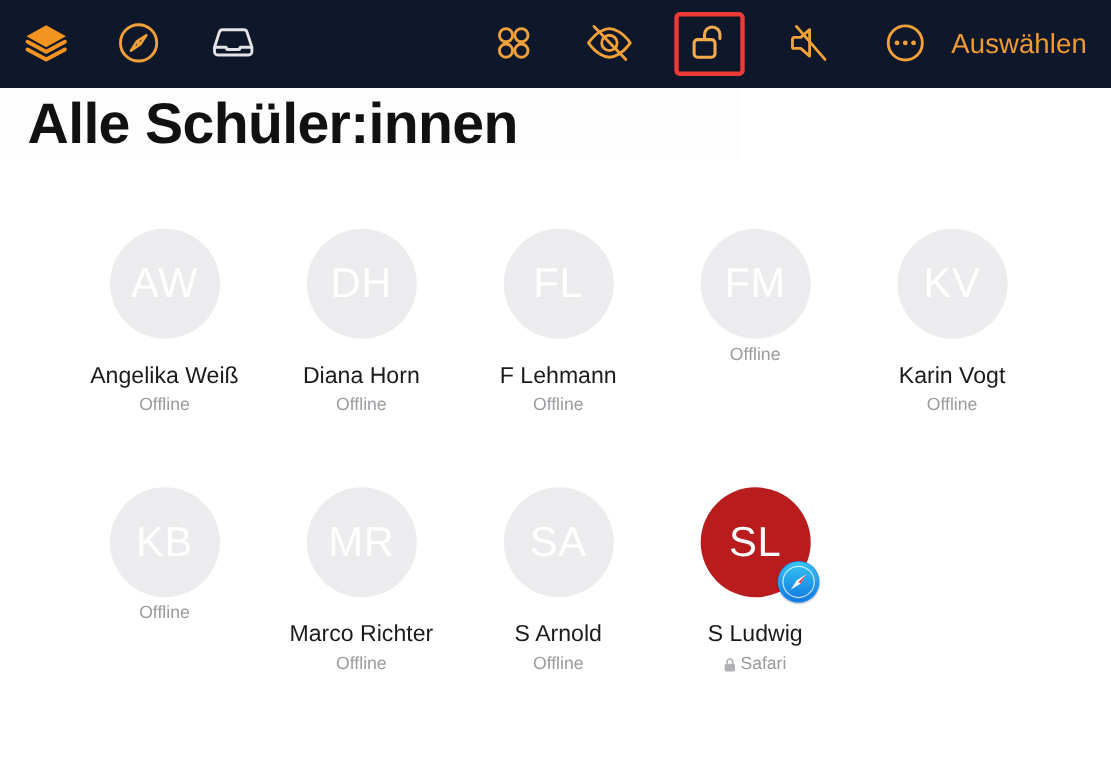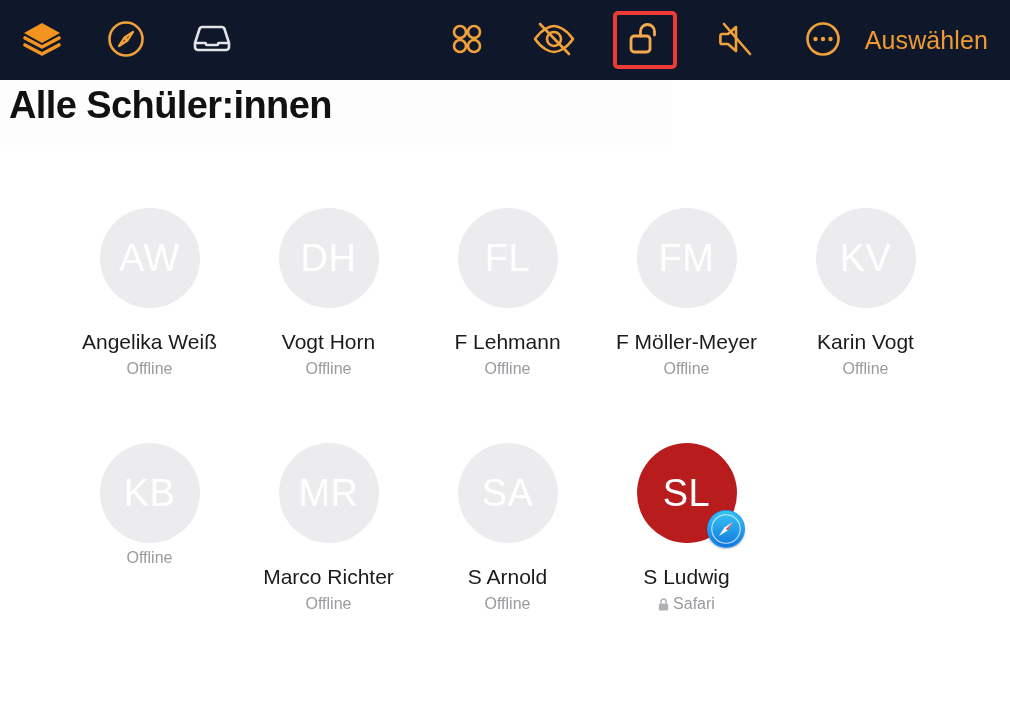--- a/index.html
+++ b/index.html
@@ -70,23 +70,23 @@
     font-family: "Liberation Sans", sans-serif;
     letter-spacing: 0.1px;
     cursor: pointer;
     padding: 0 4px 0 14px;
     white-space: nowrap;
   }
 
   
   #page-title {
     position: absolute;
-    left: 9px;
+    left: 25px;
     top: 85px;
-    font-size: 38px;
+    font-size: 52px;
     font-weight: bold;
     color: #111111;
     letter-spacing: -0.6px;
     margin: 0;
     line-height: 1.1;
   }
 
   
   #header-sheet {
     position: absolute;
@@ -283,39 +283,38 @@
       </div>
       <div class="student-name">Angelika Weiß</div>
       <div class="student-status">
         <span>Offline</span>
       </div>
     </div>
     <div class="student-cell">
       <div class="avatar-wrap">
         <div class="avatar">DH</div>
       </div>
-      <div class="student-name">Vogt Horn</div>
+      <div class="student-name">Diana Horn</div>
       <div class="student-status">
         <span>Offline</span>
       </div>
     </div>
     <div class="student-cell">
       <div class="avatar-wrap">
         <div class="avatar">FL</div>
       </div>
       <div class="student-name">F Lehmann</div>
       <div class="student-status">
         <span>Offline</span>
       </div>
     </div>
     <div class="student-cell">
       <div class="avatar-wrap">
         <div class="avatar">FM</div>
       </div>
-      <div class="student-name">F Möller-Meyer</div>
       <div class="student-status">
         <span>Offline</span>
       </div>
     </div>
     <div class="student-cell">
       <div class="avatar-wrap">
         <div class="avatar">KV</div>
       </div>
       <div class="student-name">Karin Vogt</div>
       <div class="student-status">

